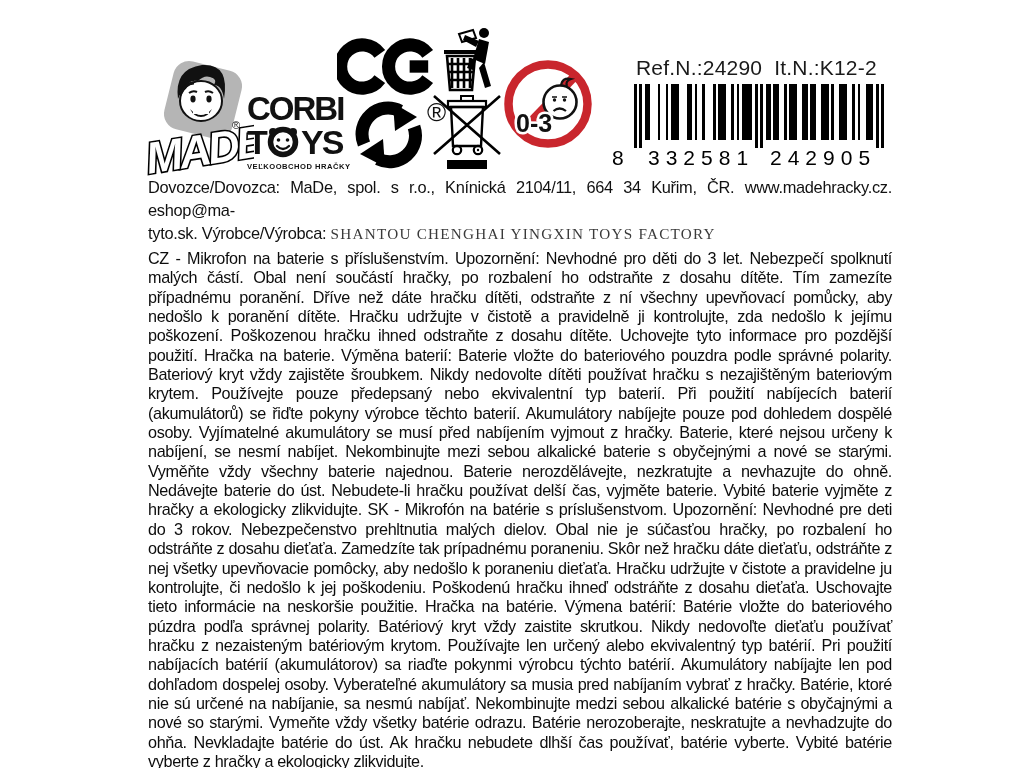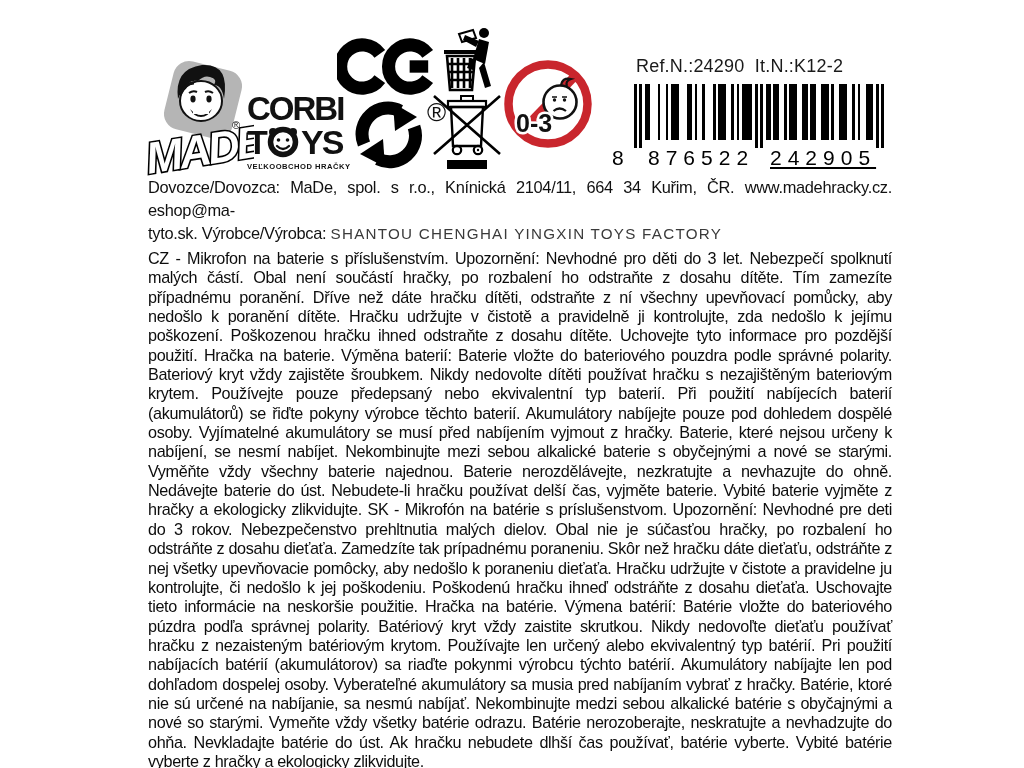--- a/index.html
+++ b/index.html
@@ -1,30 +1,30 @@
 <!DOCTYPE html>
 <html><head>
 <meta charset="utf-8">
 <style>
   html,body{margin:0;padding:0;background:#fff;}
   #page{position:relative;width:1024px;height:768px;background:#fff;overflow:hidden;
         font-family:"Liberation Sans",sans-serif;color:#111;}
   .abs{position:absolute;}
   
-  #ref-line{left:636px;top:56px;font-size:18px;letter-spacing:.2px;white-space:pre;color:#1a1a1a;}
+  #ref-line{left:636px;top:56px;font-size:21px;letter-spacing:.2px;white-space:pre;color:#1a1a1a;}
   #barcode{left:612px;top:84px;width:272px;height:88px;}
   #barcode svg{position:absolute;left:22px;top:0;shape-rendering:crispEdges;fill:#000;}
   .bc-digit{position:absolute;font-size:21px;color:#000;bottom:2px;letter-spacing:6px;}
   #bc-lead{left:0;letter-spacing:0;}
   #bc-g1{left:36px;}
-  #bc-g2{left:158px;text-decoration:underline;}
+  #bc-g2{left:158px;}
   
   #address{left:148px;top:176px;width:744px;font-size:16.4px;line-height:23px;letter-spacing:-0.3px;}
   .just{text-align:justify;text-align-last:justify;}
-  .factory{font-size:15.2px;letter-spacing:1.25px;color:#3a3a3a;font-family:Liberation Sans, sans-serif;}
+  .factory{font-size:15.2px;letter-spacing:1.25px;color:#3a3a3a;font-family:Liberation Serif, serif;}
   #body-text{left:148px;top:249px;width:744px;font-size:16.2px;line-height:19.35px;
              letter-spacing:-0.35px;text-align:justify;color:#0d0d0d;}
   svg text{font-family:"Liberation Sans",sans-serif;}
 </style>
 </head>
 <body>
 
 <div id="page">
 
   <svg class="abs" style="left:144px;top:55px" width="110" height="122" viewBox="0 0 110 122">
@@ -165,21 +165,21 @@
         <rect x="210.53" y="0" width="2.63" height="56"></rect>
         <rect x="218.42" y="0" width="2.63" height="56"></rect>
         <rect x="223.68" y="0" width="2.63" height="56"></rect>
         <rect x="231.58" y="0" width="2.63" height="56"></rect>
         <rect x="234.21" y="0" width="2.63" height="56"></rect>
         <rect x="236.84" y="0" width="2.63" height="56"></rect>
         <rect x="242.11" y="0" width="2.63" height="64"></rect>
         <rect x="247.37" y="0" width="2.63" height="64"></rect>
       </svg>
     <span class="bc-digit" id="bc-lead">8</span>
-    <span class="bc-digit" id="bc-g1">876522</span>
+    <span class="bc-digit" id="bc-g1">332581</span>
     <span class="bc-digit" id="bc-g2">242905</span>
   </div>
 
   <div class="abs" id="address">
     <div class="just">Dovozce/Dovozca: MaDe, spol. s r.o., Knínická 2104/11, 664 34 Kuřim, ČR. www.madehracky.cz. eshop@ma-</div>
     <div><span>tyto.sk. Výrobce/Výrobca: </span><span class="factory">SHANTOU CHENGHAI YINGXIN TOYS FACTORY</span></div>
   </div>
 
   <div class="abs" id="body-text">CZ - Mikrofon na baterie s příslušenstvím. Upozornění: Nevhodné pro děti do 3 let. Nebezpečí spolknutí malých částí. Obal není součástí hračky, po rozbalení ho odstraňte z dosahu dítěte. Tím zamezíte případnému poranění. Dříve než dáte hračku dítěti, odstraňte z ní všechny upevňovací pomůcky, aby nedošlo k poranění dítěte. Hračku udržujte v čistotě a pravidelně ji kontrolujte, zda nedošlo k jejímu poškození. Poškozenou hračku ihned odstraňte z dosahu dítěte. Uchovejte tyto informace pro pozdější použití. Hračka na baterie. Výměna baterií: Baterie vložte do bateriového pouzdra podle správné polarity. Bateriový kryt vždy zajistěte šroubkem. Nikdy nedovolte dítěti používat hračku s nezajištěným bateriovým krytem. Používejte pouze předepsaný nebo ekvivalentní typ baterií. Při použití nabíjecích baterií (akumulátorů) se řiďte pokyny výrobce těchto baterií. Akumulátory nabíjejte pouze pod dohledem dospělé osoby. Vyjímatelné akumulátory se musí před nabíjením vyjmout z hračky. Baterie, které nejsou určeny k nabíjení, se nesmí nabíjet. Nekombinujte mezi sebou alkalické baterie s obyčejnými a nové se starými. Vyměňte vždy všechny baterie najednou. Baterie nerozdělávejte, nezkratujte a nevhazujte do ohně. Nedávejte baterie do úst. Nebudete-li hračku používat delší čas, vyjměte baterie. Vybité baterie vyjměte z hračky a ekologicky zlikvidujte. SK - Mikrofón na batérie s príslušenstvom. Upozornění: Nevhodné pre deti do 3 rokov. Nebezpečenstvo prehltnutia malých dielov. Obal nie je súčasťou hračky, po rozbalení ho odstráňte z dosahu dieťaťa. Zamedzíte tak prípadnému poraneniu. Skôr než hračku dáte dieťaťu, odstráňte z nej všetky upevňovacie pomôcky, aby nedošlo k poraneniu dieťaťa. Hračku udržujte v čistote a pravidelne ju kontrolujte, či nedošlo k jej poškodeniu. Poškodenú hračku ihneď odstráňte z dosahu dieťaťa. Uschovajte tieto informácie na neskoršie použitie. Hračka na batérie. Výmena batérií: Batérie vložte do bateriového púzdra podľa správnej polarity. Batériový kryt vždy zaistite skrutkou. Nikdy nedovoľte dieťaťu používať hračku z nezaisteným batériovým krytom. Používajte len určený alebo ekvivalentný typ batérií. Pri použití nabíjacích batérií (akumulátorov) sa riaďte pokynmi výrobcu týchto batérií. Akumulátory nabíjajte len pod dohľadom dospelej osoby. Vyberateľné akumulátory sa musia pred nabíjaním vybrať z hračky. Batérie, ktoré nie sú určené na nabíjanie, sa nesmú nabíjať. Nekombinujte medzi sebou alkalické batérie s obyčajnými a nové so starými. Vymeňte vždy všetky batérie odrazu. Batérie nerozoberajte, neskratujte a nevhadzujte do ohňa. Nevkladajte batérie do úst. Ak hračku nebudete dlhší čas používať, batérie vyberte. Vybité batérie vyberte z hračky a ekologicky zlikvidujte.</div>
 

